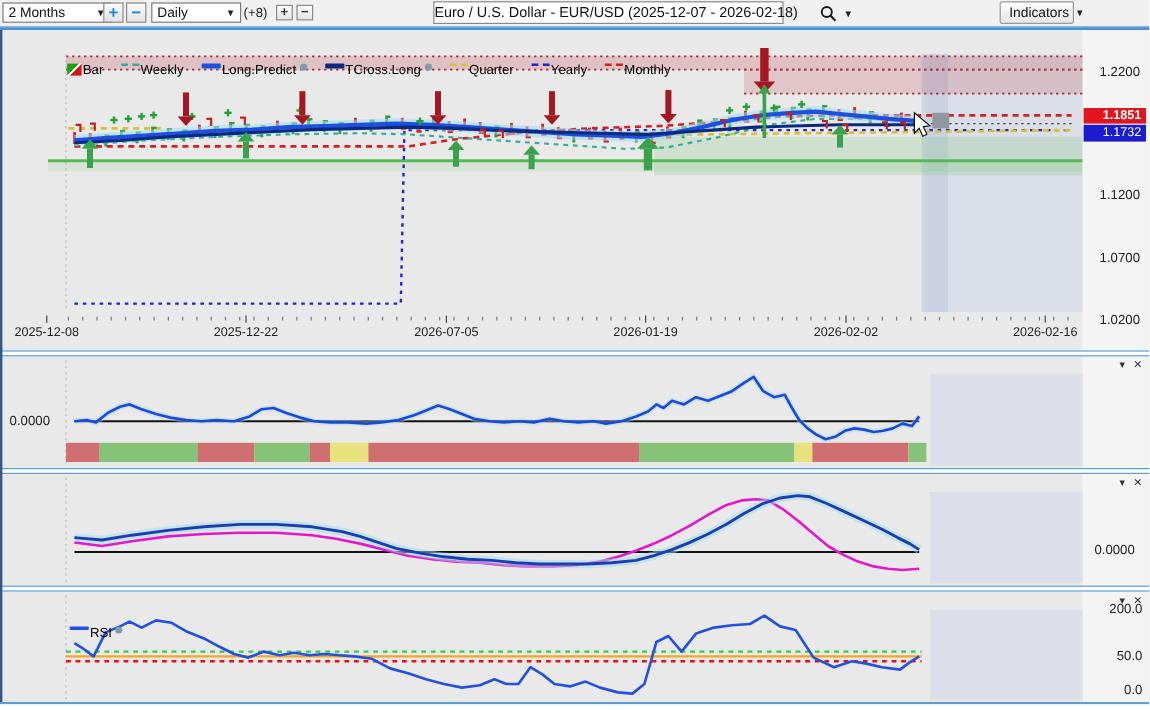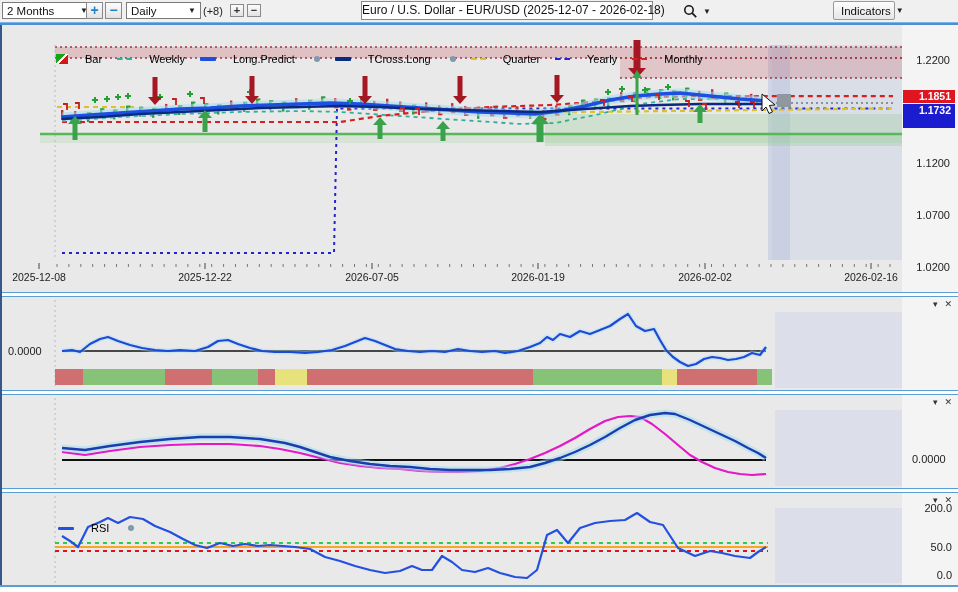--- a/index.html
+++ b/index.html
@@ -31,21 +31,21 @@
   #gutter-bg{position:absolute;left:902px;top:25px;width:56px;height:560px;background:#f4f4f4;}
   .future-band{position:absolute;background:rgba(203,211,229,0.50);}
   .future-box{position:absolute;background:#dcdfe9;}
   .splitter{position:absolute;left:0;width:958px;height:5px;background:#fff;
             border-top:1.5px solid #5a9fd4;border-bottom:1.5px solid #5a9fd4;box-sizing:border-box;}
   #bottom-line{position:absolute;left:0;top:585px;width:958px;height:2px;background:#5a9fd4;}
   #left-frame{position:absolute;left:0;top:25px;width:2px;height:560px;background:#35578c;}
   #plot-svg{position:absolute;left:0;top:0;width:958px;height:592px;pointer-events:none;}
   
   .legend{position:absolute;display:flex;align-items:center;gap:15px;font-size:11px;color:#000;height:14px;}
-  .legend-item{display:flex;align-items:center;gap:17px;white-space:nowrap;margin-top:48px;}
+  .legend-item{display:flex;align-items:flex-start;gap:1px;white-space:nowrap;margin-top:48px;}
   .sw-line{display:inline-block;width:16px;height:3px;border-radius:1px;}
   .sw-line.thick{height:4px;}
   .sw-dash{display:inline-block;width:15px;height:0;border-top:2.5px dashed;}
   .sw-baricon{display:inline-block;width:12px;height:10px;
      background:linear-gradient(135deg,#19a319 44%,#ffffff 44% 56%,#d01818 56%);}
   .sw-maxicon{display:inline-block;width:12px;height:9px;position:relative;}
   .sw-maxicon i{position:absolute;display:block;height:3.5px;width:8px;}
   .sw-maxicon i.g{left:0;top:0;background:#19a319;}
   .sw-maxicon i.r{right:0;bottom:0;background:#d01818;}
   .legend-dot{display:inline-block;width:6px;height:6px;border-radius:50%;background:#7e9aac;margin-left:2px;}
@@ -454,21 +454,21 @@
       <span>▾</span>
       <span>✕</span>
     </div>
 
 <div id="labels">
       <div style="position: absolute; left: 902px; top: 54px; width: 48px; text-align: right; font-size: 11px; color: rgb(34, 34, 34);">1.2200</div>
       <div style="position: absolute; left: 902px; top: 157px; width: 48px; text-align: right; font-size: 11px; color: rgb(34, 34, 34);">1.1200</div>
       <div style="position: absolute; left: 902px; top: 209px; width: 48px; text-align: right; font-size: 11px; color: rgb(34, 34, 34);">1.0700</div>
       <div style="position: absolute; left: 902px; top: 261px; width: 48px; text-align: right; font-size: 11px; color: rgb(34, 34, 34);">1.0200</div>
       <div style="position: absolute; left: 903px; top: 90px; width: 52px; height: 13px; background: rgb(225, 21, 32); color: rgb(255, 255, 255); font-size: 10.5px; font-weight: bold; text-align: right; line-height: 13px; padding-right: 4px; box-sizing: border-box;">1.1851</div>
-      <div style="position: absolute; left: 903px; top: 104px; width: 52px; height: 24px; background: rgb(27, 27, 208); color: rgb(255, 255, 255); font-size: 10.5px; font-weight: bold; text-align: right; line-height: 13px; padding-right: 4px; box-sizing: border-box;">1.1732</div>
+      <div style="position: absolute; left: 903px; top: 104px; width: 52px; height: 14px; background: rgb(27, 27, 208); color: rgb(255, 255, 255); font-size: 10.5px; font-weight: normal; text-align: right; line-height: 13px; padding-right: 4px; box-sizing: border-box;">1.1732</div>
       <div style="position: absolute; left: -1px; top: 271px; width: 80px; text-align: center; font-size: 10.5px; color: rgb(34, 34, 34);">2025-12-08</div>
       <div style="position: absolute; left: 165px; top: 271px; width: 80px; text-align: center; font-size: 10.5px; color: rgb(34, 34, 34);">2025-12-22</div>
       <div style="position: absolute; left: 332px; top: 271px; width: 80px; text-align: center; font-size: 10.5px; color: rgb(34, 34, 34);">2026-07-05</div>
       <div style="position: absolute; left: 498px; top: 271px; width: 80px; text-align: center; font-size: 10.5px; color: rgb(34, 34, 34);">2026-01-19</div>
       <div style="position: absolute; left: 665px; top: 271px; width: 80px; text-align: center; font-size: 10.5px; color: rgb(34, 34, 34);">2026-02-02</div>
       <div style="position: absolute; left: 831px; top: 271px; width: 80px; text-align: center; font-size: 10.5px; color: rgb(34, 34, 34);">2026-02-16</div>
       <div style="position: absolute; left: 8px; top: 345px; font-size: 11px; color: rgb(34, 34, 34);">0.0000</div>
       <div style="position: absolute; left: 912px; top: 453px; font-size: 11px; color: rgb(34, 34, 34);">0.0000</div>
       <div style="position: absolute; left: 902px; top: 502px; width: 50px; text-align: right; font-size: 11px; color: rgb(34, 34, 34);">200.0</div>
       <div style="position: absolute; left: 902px; top: 541px; width: 50px; text-align: right; font-size: 11px; color: rgb(34, 34, 34);">50.0</div>

